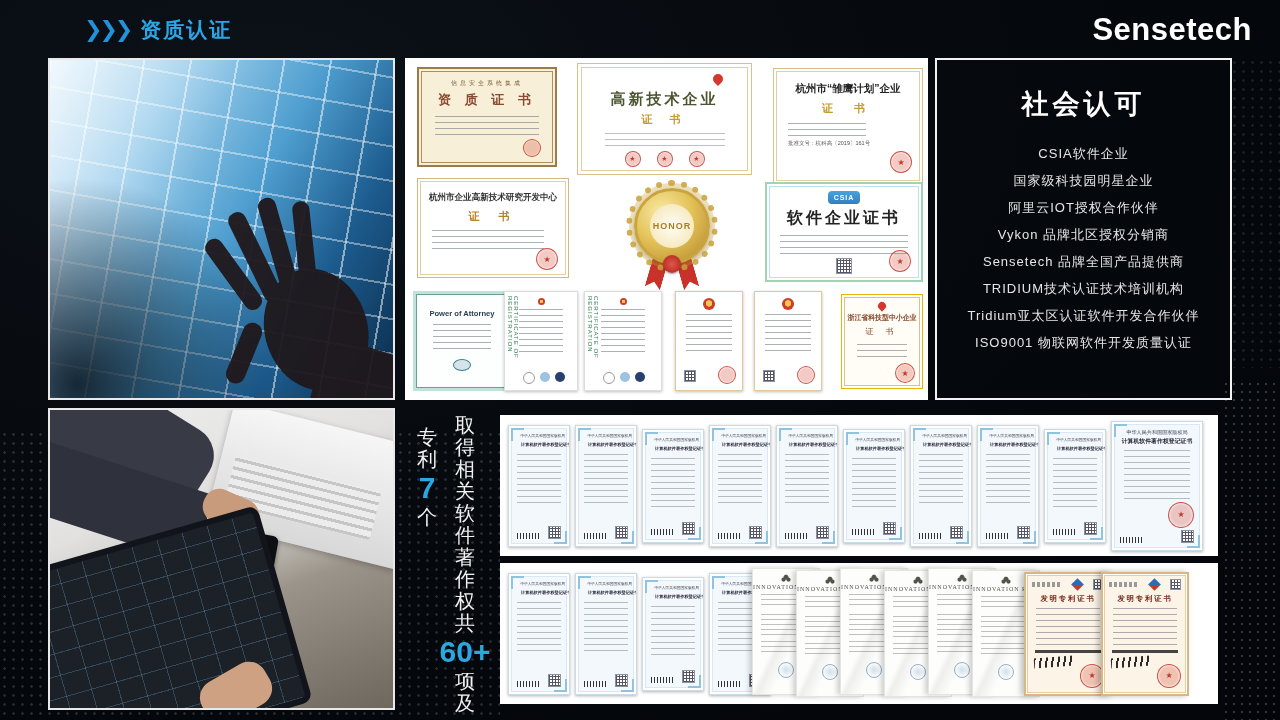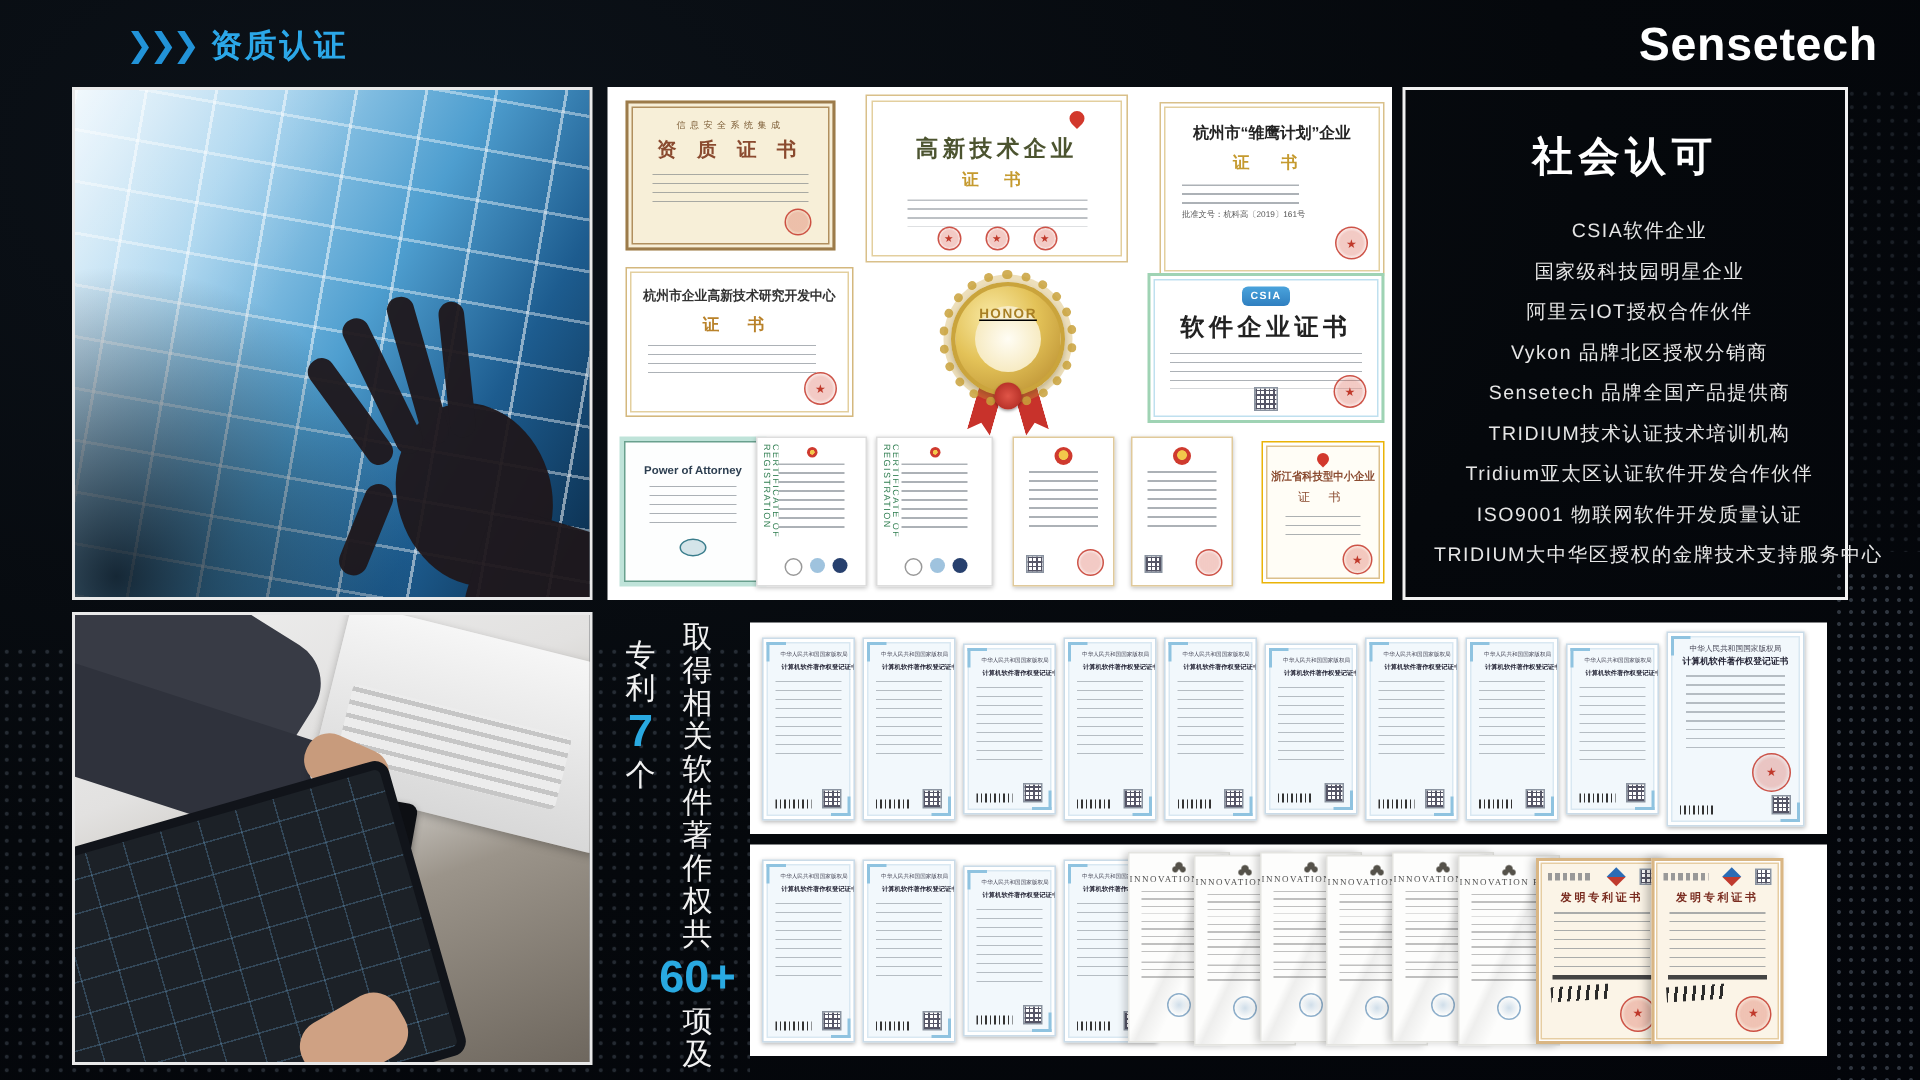--- a/index.html
+++ b/index.html
@@ -73,21 +73,21 @@
   .y-title{margin-top:12px;text-align:center;font-size:9px;font-weight:bold;color:#333;white-space:nowrap;transform:scaleX(.95);}
   .y-sub{margin-top:5px;text-align:center;font-size:11px;font-weight:bold;letter-spacing:8px;color:#b9822a;}
   .y-lines{width:112px;height:22px;margin:6px 0 0 14px;}
   .y-seal{right:10px;bottom:7px;width:20px;height:20px;}
 
   .medal{position:absolute;left:222px;top:118px;width:90px;height:115px;}
   .ring{position:absolute;left:7px;top:12px;width:70px;height:70px;border-radius:50%;border:3px solid #caa43c;
     background:radial-gradient(circle at 35% 30%, #f9eaa6, #e3c258 45%, #b4872c 100%);
     box-shadow:0 0 0 5px rgba(202,164,60,.35),0 2px 4px rgba(0,0,0,.3);display:flex;align-items:center;justify-content:center;}
   .ring::before{content:"";position:absolute;inset:-11px;border-radius:50%;border:6px dotted #c9a23b;opacity:.85;}
-  .inner{width:44px;height:44px;border-radius:50%;background:radial-gradient(#fffdf4,#f3e3ae);display:flex;align-items:flex-start;justify-content:center;text-decoration:underline;}
+  .inner{width:44px;height:44px;border-radius:50%;background:radial-gradient(#fffdf4,#f3e3ae);display:flex;align-items:center;justify-content:center;}
   .medal-label{font-size:9px;font-weight:bold;color:#a87f24;letter-spacing:1px;}
   .rib{position:absolute;bottom:2px;width:16px;height:34px;background:#c8322b;clip-path:polygon(0 0,100% 0,100% 100%,50% 80%,0 100%);}
   .rib.l{left:22px;transform:rotate(16deg);}
   .rib.r{right:22px;transform:rotate(-16deg);}
   .rosette{position:absolute;left:36px;bottom:18px;width:18px;height:18px;border-radius:50%;background:radial-gradient(#e05548,#a8241c);box-shadow:0 1px 2px rgba(0,0,0,.4);}
 
   .soft{left:360px;top:124px;width:158px;height:100px;border:2px solid #9fd3b4;box-shadow:inset 0 0 0 2px #fff, inset 0 0 0 3px #bfe0ef;}
   .s-logo{margin:7px auto 0;width:32px;height:13px;background:linear-gradient(#4aa3dc,#2f7fc0);border-radius:4px;color:#fff;font-size:7px;font-weight:bold;display:flex;align-items:center;justify-content:center;letter-spacing:1px;}
   .s-title{margin-top:4px;text-align:center;font-size:16px;font-weight:bold;letter-spacing:3px;color:#222;}
   .s-lines{width:128px;height:24px;margin:6px auto 0;}
@@ -121,21 +121,21 @@
   .zj .flame{width:8px;height:8px;margin:7px auto 0;}
   .j-title{margin-top:3px;text-align:center;font-size:7.5px;font-weight:bold;color:#8a4a2f;white-space:nowrap;transform:scaleX(.92);letter-spacing:0;}
   .j-sub{margin-top:3px;text-align:center;font-size:8px;color:#8a4a2f;letter-spacing:5px;}
   .j-lines{width:50px;height:14px;margin:7px auto 0;}
   .j-seal{right:7px;bottom:5px;width:18px;height:18px;}
 
   
   .panel-social{position:absolute;left:935px;top:58px;width:297px;height:342px;border:2px solid #f2f2f2;box-sizing:border-box;}
   .soc-title{margin-top:26px;text-align:center;color:#fff;font-size:27px;font-weight:bold;letter-spacing:4px;}
   .soc-list{list-style:none;margin:18px 0 0;padding:0;}
-  .soc-item{text-align:center;color:#e6e6e6;font-size:13px;line-height:27px;letter-spacing:1px;white-space:nowrap;padding-left:19px;}
+  .soc-item{text-align:center;color:#e6e6e6;font-size:13px;line-height:27px;letter-spacing:1px;white-space:nowrap;}
 
   
   .achv{position:absolute;left:414px;top:414px;width:92px;height:300px;display:flex;gap:12px;z-index:5;}
   .ach-col{display:flex;flex-direction:column;align-items:center;width:26px;}
   .ach-col.side{margin-top:12px;}
   .vchar{color:#f2f2f2;font-size:20px;line-height:22px;}
   .vnum{color:#29a9e1;font-weight:bold;font-size:30px;line-height:36px;white-space:nowrap;}
 
   
   .strip{position:absolute;left:500px;width:718px;height:141px;background:#fff;display:flex;align-items:center;padding:7px 8px;box-sizing:border-box;overflow:hidden;}
@@ -332,21 +332,20 @@
     <div class="soc-title">社会认可</div>
     <ul class="soc-list" id="social-list">
         <li class="soc-item">CSIA软件企业</li>
         <li class="soc-item">国家级科技园明星企业</li>
         <li class="soc-item">阿里云IOT授权合作伙伴</li>
         <li class="soc-item">Vykon 品牌北区授权分销商</li>
         <li class="soc-item">Sensetech 品牌全国产品提供商</li>
         <li class="soc-item">TRIDIUM技术认证技术培训机构</li>
         <li class="soc-item">Tridium亚太区认证软件开发合作伙伴</li>
         <li class="soc-item">ISO9001 物联网软件开发质量认证</li>
-        <li class="soc-item">TRIDIUM大中华区授权的金牌技术支持服务中心</li>
       </ul>
   </div>
 
   <div class="achv">
     <div class="ach-col side" id="ach-side">
         <div class="vchar">专</div>
         <div class="vchar">利</div>
         <div class="vnum">7</div>
         <div class="vchar">个</div>
       </div>

